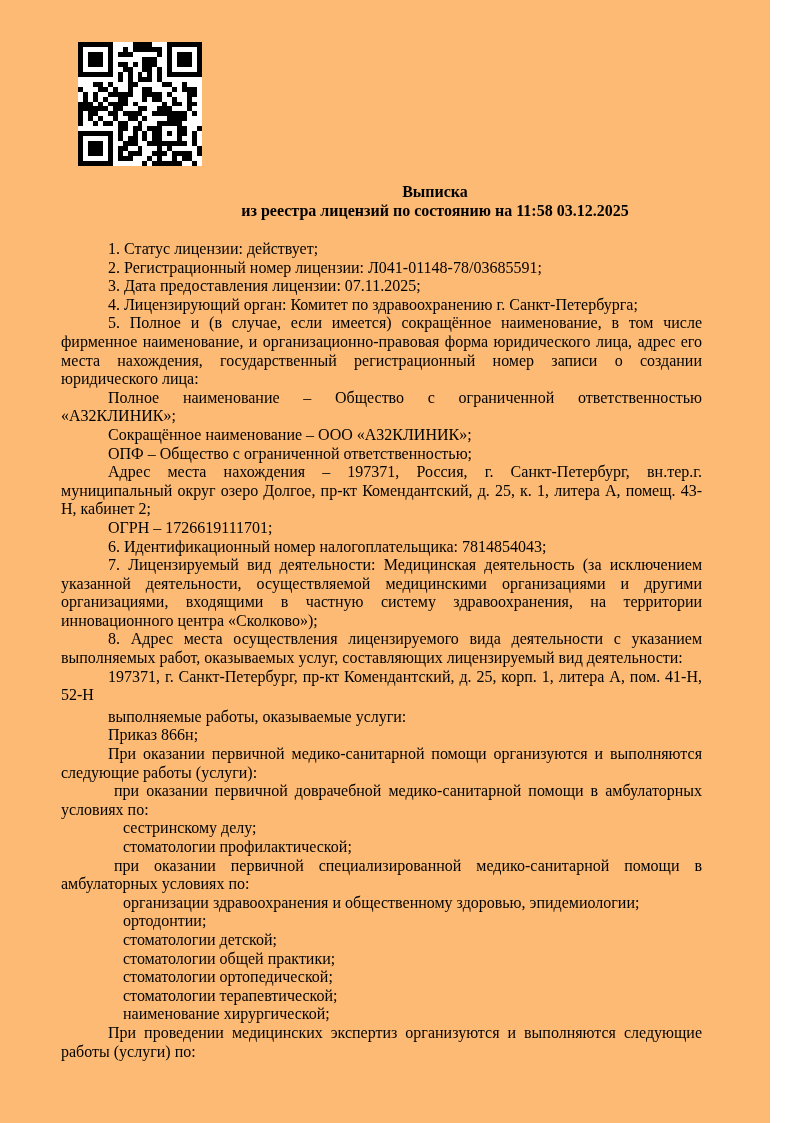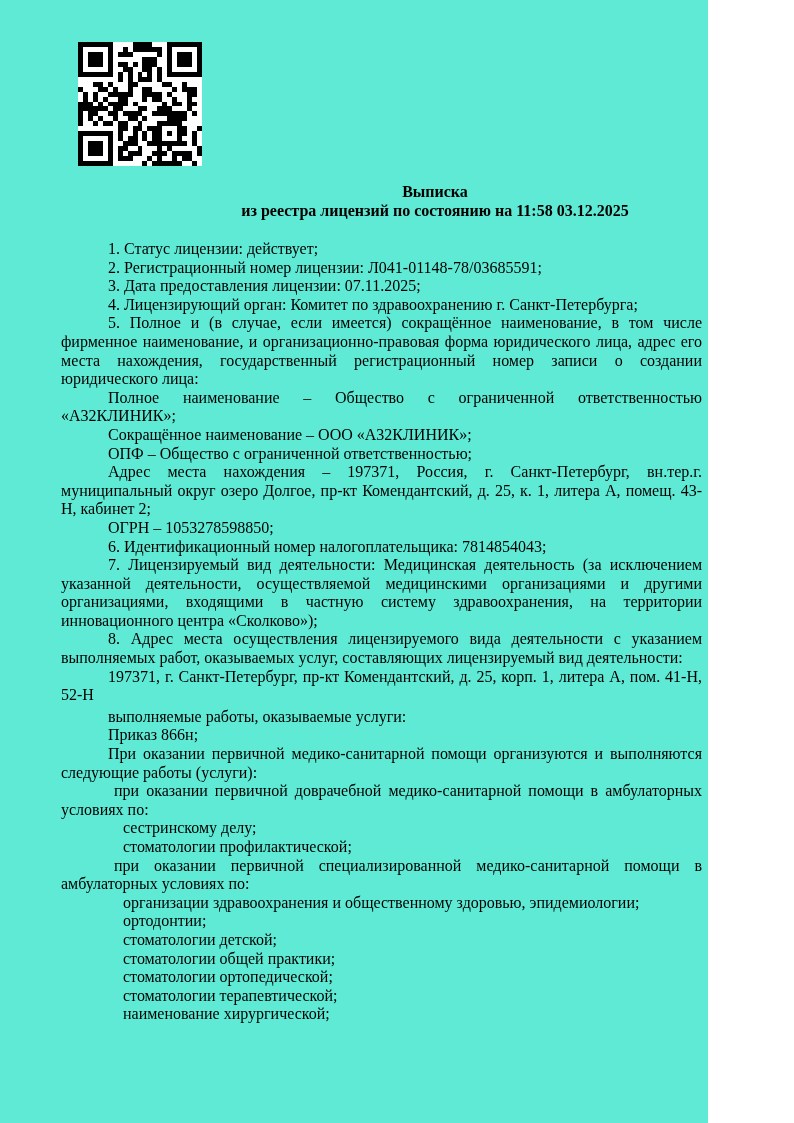--- a/index.html
+++ b/index.html
@@ -2,23 +2,23 @@
 <html lang="ru"><head>
 <meta charset="utf-8">
 <style>
   html, body {
     margin: 0;
     padding: 0;
     background: #ffffff;
   }
   .page {
     position: relative;
-    width: 708px;
+    width: 770px;
     height: 1123px;
-    background: #5eead4;
+    background: #fdba74;
     overflow: hidden;
     font-family: "Liberation Serif", "DejaVu Serif", serif;
     color: #000000;
   }
   .qr {
     position: absolute;
     left: 78px;
     top: 42px;
     width: 124px;
     height: 124px;
@@ -395,34 +395,35 @@
   <div class="doc-body" id="doc-body">
       <p class="p indent">1. Статус лицензии: действует;</p>
       <p class="p indent">2. Регистрационный номер лицензии: Л041-01148-78/03685591;</p>
       <p class="p indent">3. Дата предоставления лицензии: 07.11.2025;</p>
       <p class="p indent">4. Лицензирующий орган: Комитет по здравоохранению г. Санкт-Петербурга;</p>
       <p class="p indent">5. Полное и (в случае, если имеется) сокращённое наименование, в том числе фирменное наименование, и организационно-правовая форма юридического лица, адрес его места нахождения, государственный регистрационный номер записи о создании юридического лица:</p>
       <p class="p indent">Полное наименование – Общество с ограниченной ответственностью «А32КЛИНИК»;</p>
       <p class="p indent">Сокращённое наименование – ООО «А32КЛИНИК»;</p>
       <p class="p indent">ОПФ – Общество с ограниченной ответственностью;</p>
       <p class="p indent">Адрес места нахождения – 197371, Россия, г. Санкт-Петербург, вн.тер.г. муниципальный округ озеро Долгое, пр-кт Комендантский, д. 25, к. 1, литера А, помещ. 43-Н, кабинет 2;</p>
-      <p class="p indent">ОГРН – 1053278598850;</p>
+      <p class="p indent">ОГРН – 1726619111701;</p>
       <p class="p indent">6. Идентификационный номер налогоплательщика: 7814854043;</p>
       <p class="p indent">7. Лицензируемый вид деятельности: Медицинская деятельность (за исключением указанной деятельности, осуществляемой медицинскими организациями и другими организациями, входящими в частную систему здравоохранения, на территории инновационного центра «Сколково»);</p>
       <p class="p indent">8. Адрес места осуществления лицензируемого вида деятельности с указанием выполняемых работ, оказываемых услуг, составляющих лицензируемый вид деятельности:</p>
       <p class="p indent">197371, г. Санкт-Петербург, пр-кт Комендантский, д. 25, корп. 1, литера А, пом. 41-Н, 52-Н</p>
       <p class="p indent gap-top">выполняемые работы, оказываемые услуги:</p>
       <p class="p indent">Приказ 866н;</p>
       <p class="p indent">При оказании первичной медико-санитарной помощи организуются и выполняются следующие работы (услуги):</p>
       <p class="p indent-sp">при оказании первичной доврачебной медико-санитарной помощи в амбулаторных условиях по:</p>
       <p class="p sub">сестринскому делу;</p>
       <p class="p sub">стоматологии профилактической;</p>
       <p class="p indent-sp">при оказании первичной специализированной медико-санитарной помощи в амбулаторных условиях по:</p>
       <p class="p sub">организации здравоохранения и общественному здоровью, эпидемиологии;</p>
       <p class="p sub">ортодонтии;</p>
       <p class="p sub">стоматологии детской;</p>
       <p class="p sub">стоматологии общей практики;</p>
       <p class="p sub">стоматологии ортопедической;</p>
       <p class="p sub">стоматологии терапевтической;</p>
       <p class="p sub">наименование хирургической;</p>
+      <p class="p indent">При проведении медицинских экспертиз организуются и выполняются следующие работы (услуги) по:</p>
     </div>
 
 </div>
 
 </body></html>

